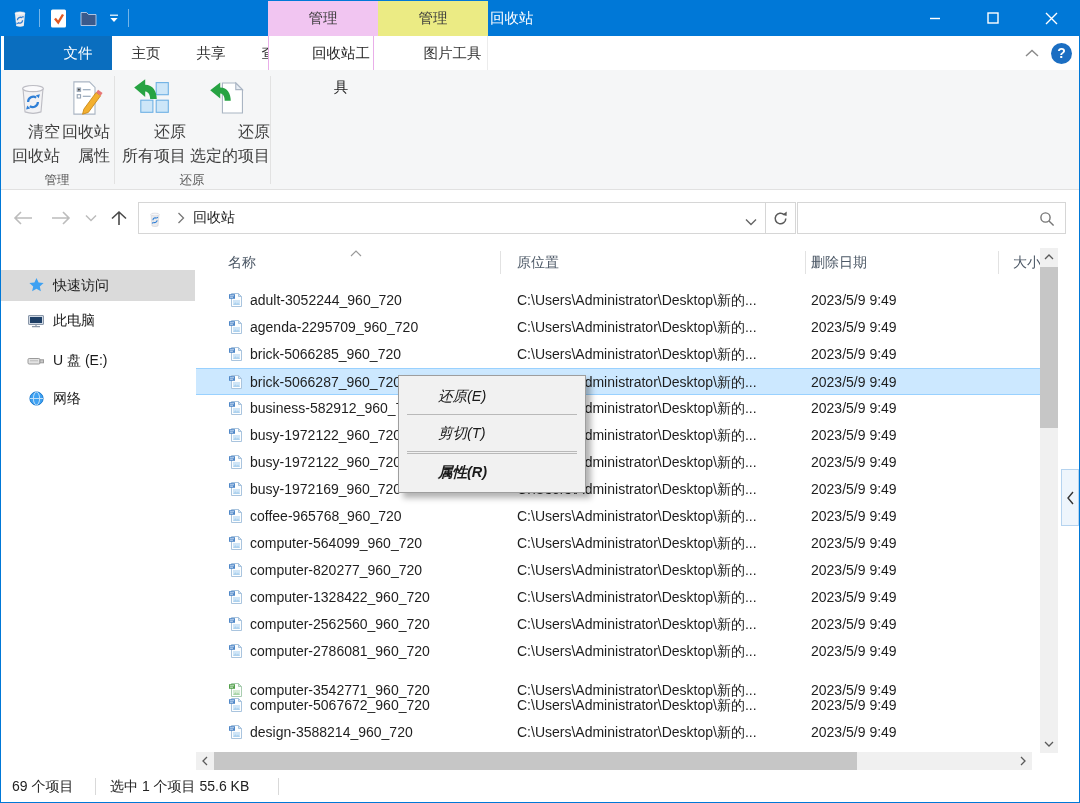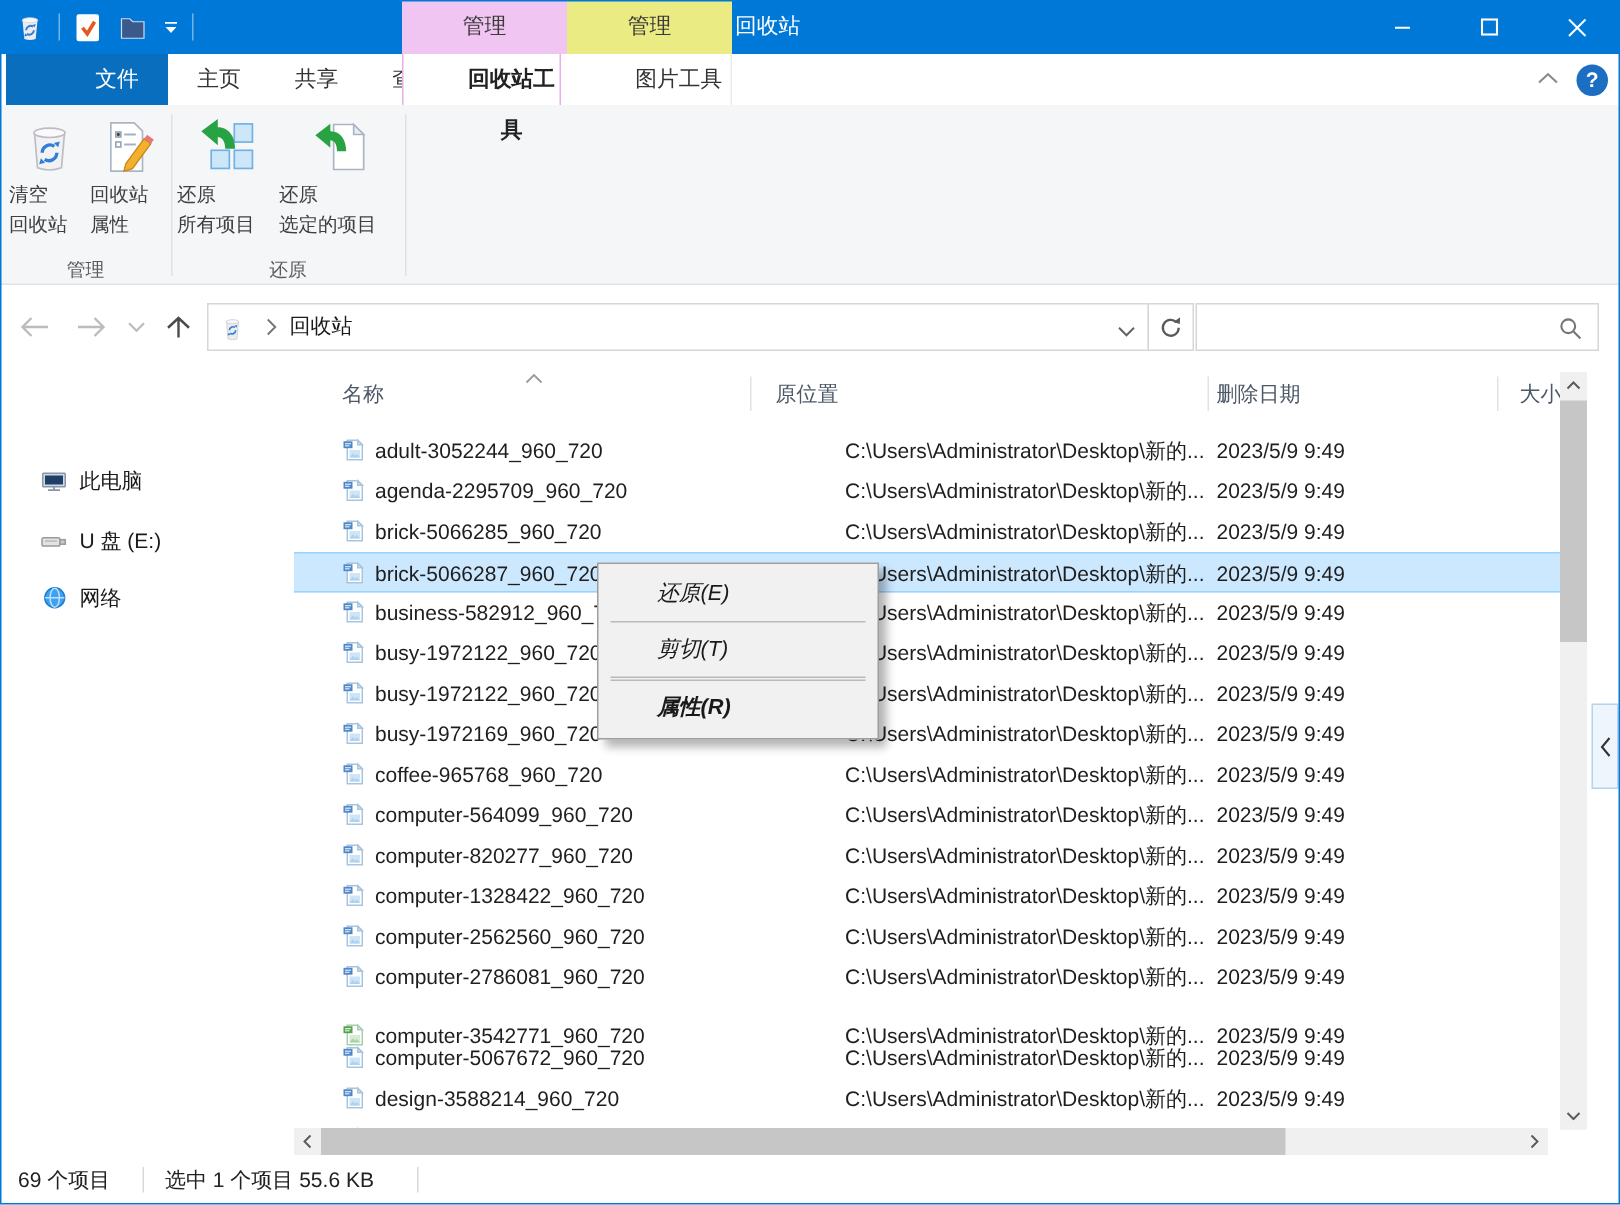--- a/index.html
+++ b/index.html
@@ -18,29 +18,29 @@
   .ctxgrp.yel{left:378px;width:110px;background:#ebeb84;}
   .wtitle{position:absolute;left:490px;top:0;height:36px;line-height:36px;font-size:14.5px;color:#fff;}
   .winctl{position:absolute;right:0;top:0;height:36px;display:flex;}
   .winctl .wbtn{width:58px;height:36px;display:flex;align-items:center;justify-content:center;}
 
   
   .tabrow{position:absolute;left:0;top:36px;width:1080px;height:34px;background:#fff;z-index:4;}
   .rtab{position:absolute;top:0;height:34px;line-height:34px;text-align:center;font-size:14.5px;color:#333;padding-left:40px;}
   .rtab.file{left:4px;width:68px;background:#0a6ebf;color:#fff;}
   .rtab.t1{left:80px;width:52px;} .rtab.t2{left:145px;width:52px;} .rtab.t3{left:210px;width:52px;}
-  .rtab.toolact{left:268px;width:106px;background:#fff;border-left:1px solid #e9aee9;border-right:1px solid #e9aee9;box-sizing:border-box;color:#222;font-weight:bold;}
+  .rtab.toolact{left:268px;width:106px;background:#fff;border-left:1px solid #e9aee9;border-right:1px solid #e9aee9;box-sizing:border-box;color:#222;}
   .rtab.pic{left:378px;width:110px;background:#fff;border-right:1px solid #ececec;box-sizing:border-box;}
   .ribbon-right{position:absolute;right:8px;top:36px;height:34px;display:flex;align-items:center;gap:12px;z-index:6;}
   .helpbtn{width:21px;height:21px;border-radius:50%;background:#1b6ec2;color:#fff;font-size:14px;font-weight:bold;
            display:flex;align-items:center;justify-content:center;}
 
   
   .ribbon{position:absolute;left:0;top:70px;width:1080px;height:120px;background:#f5f6f7;border-bottom:1px solid #e1e1e1;box-sizing:border-box;}
-  .rbtn{position:absolute;top:4px;height:112px;text-align:left;font-size:13px;color:#3f3f3f;line-height:1.5;}
+  .rbtn{position:absolute;top:4px;height:112px;text-align:right;font-size:16px;color:#3f3f3f;line-height:1.5;}
   .rbtn .ric{display:block;margin:4px auto 2px auto;width:40px;height:40px;}
   .rbtn.b0{left:6px;width:54px;} .rbtn.b1{left:60px;width:50px;}
   .rbtn.b2{left:118px;width:68px;} .rbtn.b3{left:186px;width:84px;}
   .rgl{position:absolute;top:100px;height:20px;line-height:20px;text-align:center;font-size:12.5px;color:#5a5a5a;}
   .rgl.g0{left:0;width:114px;} .rgl.g1{left:116px;width:152px;}
   .rsep{position:absolute;top:6px;height:108px;width:1px;background:#e2e2e2;}
   .rsep.s0{left:114px;} .rsep.s1{left:270px;}
 
   
   .navbar{position:absolute;left:0;top:190px;width:1080px;height:55px;background:#fff;}
@@ -62,21 +62,21 @@
   .sbitem.sel{background:#dadada;}
 
   
   .colhead{position:absolute;top:248px;height:29px;font-size:14px;color:#4c5866;}
   .colsep{position:absolute;top:251px;height:23px;width:1px;background:#e2e2e2;}
   .sortcaret{position:absolute;left:350px;top:243px;}
   .filerow{position:absolute;left:196px;width:844px;height:27px;box-sizing:border-box;z-index:1;}
   .filerow.sel{background:#cce8ff;border-top:1px solid #99d1ff;border-bottom:1px solid #99d1ff;}
   .ficon{position:absolute;left:32px;top:5px;width:16px;height:16px;}
   .fname{position:absolute;left:54px;top:0;width:245px;line-height:27px;font-size:14px;white-space:nowrap;overflow:hidden;}
-  .fpath{position:absolute;left:321px;top:0;width:286px;line-height:27px;font-size:14px;white-space:nowrap;overflow:hidden;text-align:right;}
+  .fpath{position:absolute;left:321px;top:0;width:286px;line-height:27px;font-size:14px;white-space:nowrap;overflow:hidden;}
   .fdate{position:absolute;left:615px;top:0;width:180px;line-height:27px;font-size:14px;white-space:nowrap;}
 
   
   .vscroll{position:absolute;left:1040px;top:248px;width:18px;height:505px;background:#f0f0f0;z-index:10;}
   .vthumb{position:absolute;left:0;top:19px;width:18px;height:161px;background:#c6c6c6;}
   .varrow{position:absolute;left:0;width:18px;height:18px;display:flex;align-items:center;justify-content:center;background:#f0f0f0;}
   .hscroll{position:absolute;left:196px;top:752px;width:836px;height:18px;background:#f0f0f0;z-index:20;}
   .hthumb{position:absolute;left:18px;top:0;width:643px;height:18px;background:#c6c6c6;}
   .harrow{position:absolute;top:0;width:18px;height:18px;display:flex;align-items:center;justify-content:center;}
   .expander{position:absolute;left:1061px;top:469px;width:18px;height:57px;background:#eef5fc;border:1px solid #b5d3ef;box-sizing:border-box;display:flex;align-items:center;justify-content:center;z-index:10;}
@@ -278,20 +278,28 @@
     <input placeholder="" style="">
     <span class="mag">
       <svg width="16" height="16" viewBox="0 0 16 16">
           <circle cx="6.5" cy="6.5" r="4.6" stroke="#767676" fill="none" stroke-width="1.4"></circle>
           <path d="M10 10l4.6 4.6" stroke="#767676" stroke-width="1.4"></path>
         </svg></span>
   </div>
 </div>
 
 <div class="sidebar">
+  <div class="sbitem sel" style="top:25px">
+    <span class="sic">
+      <svg width="17" height="17" viewBox="0 0 17 17">
+          <path d="M8.5 1l2.1 4.6 5 .5-3.8 3.3 1.1 4.9-4.4-2.6-4.4 2.6 1.1-4.9L1.4 6.1l5-.5z" fill="#3ea1f2"></path>
+        </svg>
+      </span>
+    <span>快速访问</span>
+  </div>
   <div class="sbitem" style="top:60px">
     <span class="sic">
       <svg width="18" height="16" viewBox="0 0 18 16">
           <rect x="1.5" y="2.5" width="15" height="9" rx=".5" fill="#cfd8e4" stroke="#8a97a8"></rect>
           <rect x="3" y="4" width="12" height="6" fill="#1e3f66"></rect>
           <path d="M5 13.7h8M9 11.5v2" stroke="#8a97a8" stroke-width="1.2"></path>
         </svg>
       </span>
     <span>此电脑</span>
   </div>

